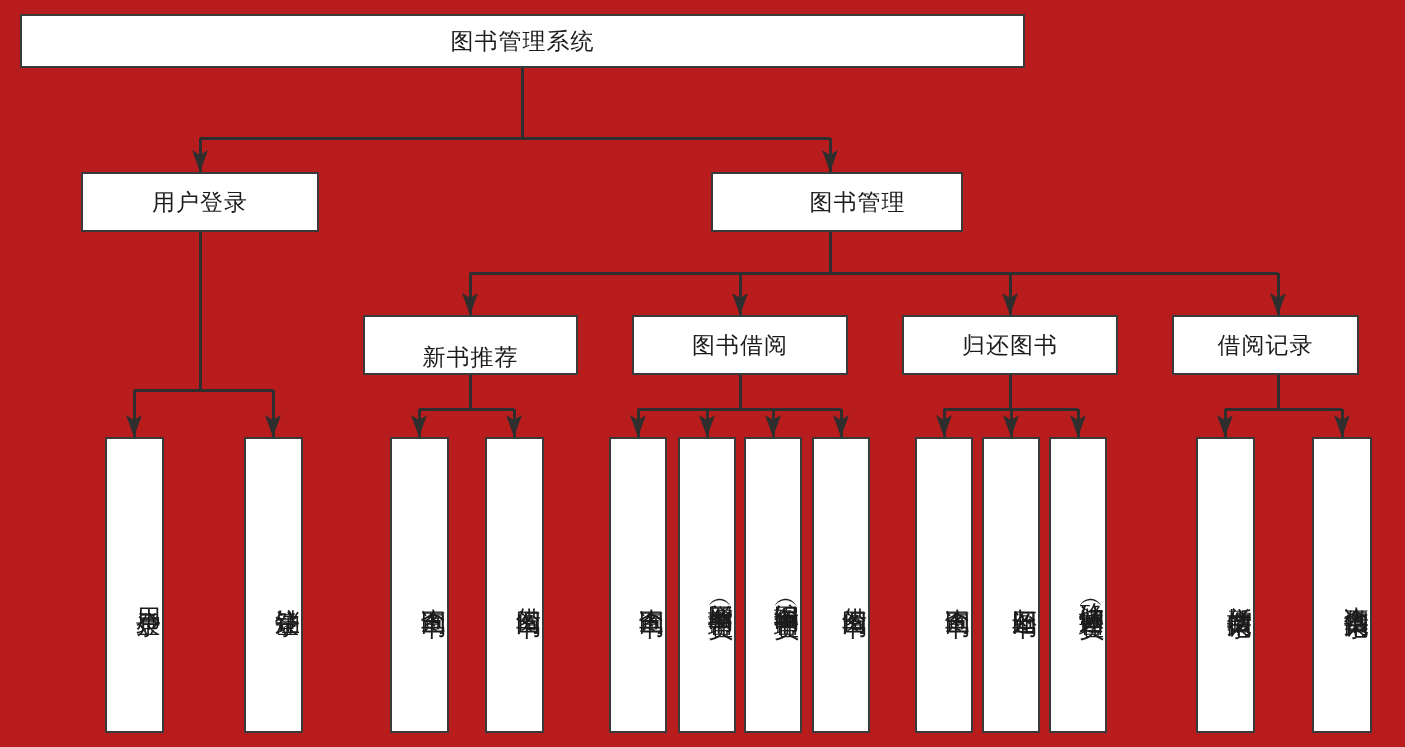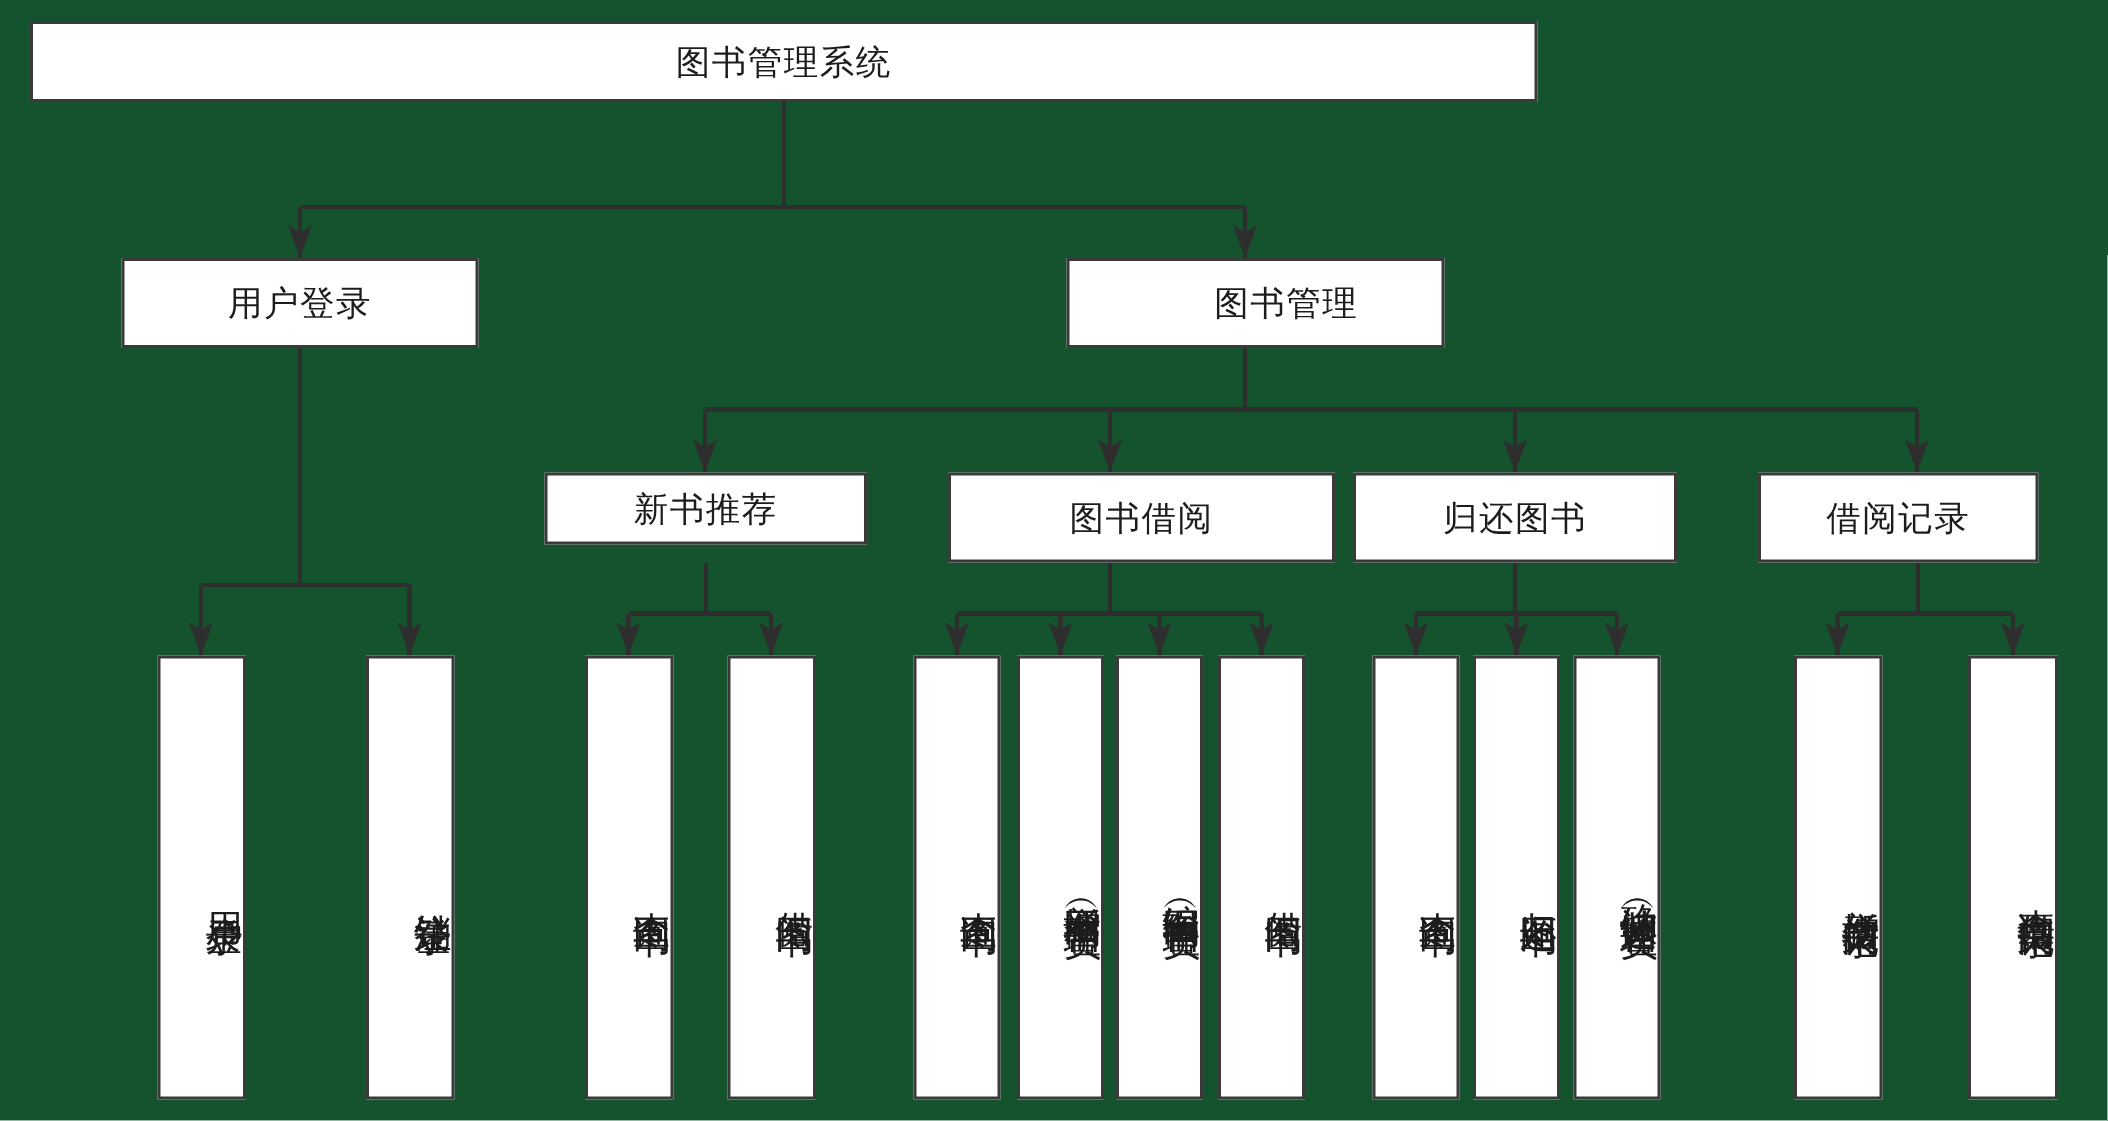--- a/index.html
+++ b/index.html
@@ -5,21 +5,21 @@
   html, body {
     margin: 0;
     padding: 0;
     background: #ffffff;
     font-family: "Liberation Sans", "DejaVu Sans", sans-serif;
   }
   #canvas {
     position: relative;
     width: 1405px;
     height: 747px;
-    background: #14532d;
+    background: #b91c1c;
     overflow: hidden;
   }
   #wires {
     position: absolute;
     left: 0; top: 0;
     width: 1405px;
     height: 747px;
     pointer-events: none;
   }
   .node {
@@ -120,24 +120,24 @@
   <div id="nodes">
       <div class="node horiz" style="left: 20px; top: 14px; width: 1005px; height: 54px;">
         <span class="lbl">图书管理系统</span>
       </div>
       <div class="node horiz" style="left: 81px; top: 172px; width: 238px; height: 60px;">
         <span class="lbl">用户登录</span>
       </div>
       <div class="node horiz" style="left: 711px; top: 172px; width: 252px; height: 60px; padding-left: 41px;">
         <span class="lbl">图书管理</span>
       </div>
-      <div class="node horiz" style="left: 363px; top: 315px; width: 215px; height: 48px;">
+      <div class="node horiz" style="left: 363px; top: 315px; width: 215px; height: 60px; align-items: flex-end;">
         <span class="lbl">新书推荐</span>
       </div>
-      <div class="node horiz" style="left: 632px; top: 315px; width: 258px; height: 60px;">
+      <div class="node horiz" style="left: 632px; top: 315px; width: 216px; height: 60px;">
         <span class="lbl">图书借阅</span>
       </div>
       <div class="node horiz" style="left: 902px; top: 315px; width: 216px; height: 60px;">
         <span class="lbl">归还图书</span>
       </div>
       <div class="node horiz" style="left: 1172px; top: 315px; width: 187px; height: 60px; align-items: center;">
         <span class="lbl">借阅记录</span>
       </div>
       <div class="node vert" style="left: 105px; top: 437px; width: 59px; height: 296px;">
         <span class="lbl">用户登录</span>

